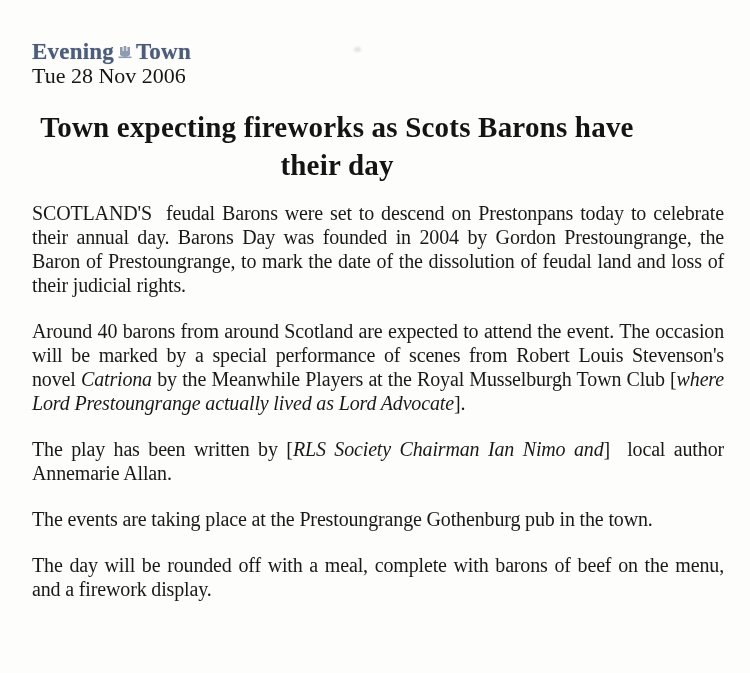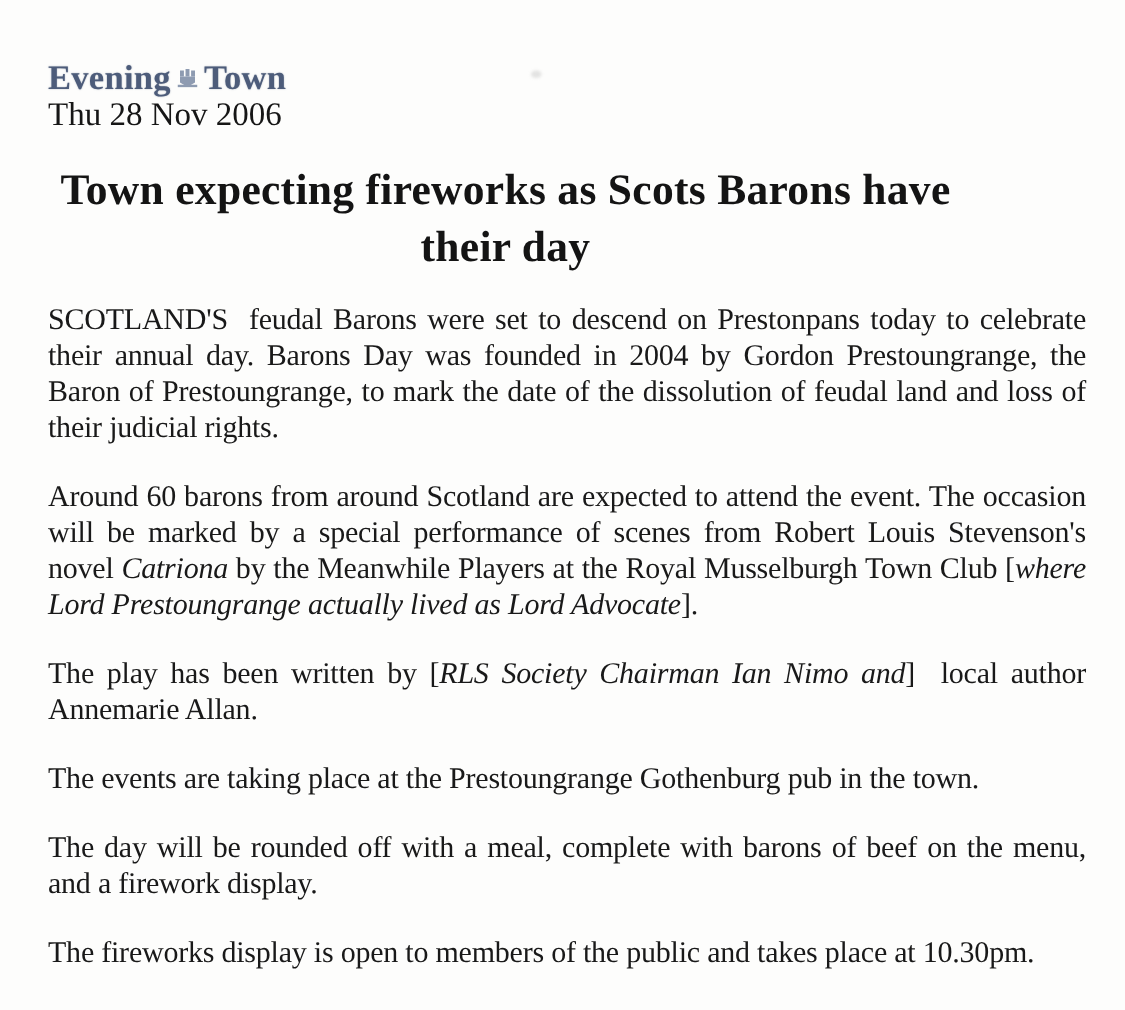--- a/index.html
+++ b/index.html
@@ -72,29 +72,28 @@
             <rect x="3" y="3" width="2.6" height="4"></rect>
             <rect x="6.7" y="2" width="2.6" height="5"></rect>
             <rect x="10.4" y="3" width="2.6" height="4"></rect>
             <path d="M3 7 h10 v4 q-5 4 -10 0 z"></path>
             <rect x="1.5" y="12.5" width="13" height="1.6"></rect>
           </g>
         </svg>
       </span>
       <span>Town</span>
     </div>
-    <div class="masthead-date">Thu 28 Nov 2006</div>
+    <div class="masthead-date">Tue 28 Nov 2006</div>
   </div>
 
   <h1 class="headline">Town expecting fireworks as Scots Barons have their day</h1>
 
   <div class="article-body">
       <p class="para"><span>SCOTLAND'S&nbsp; feudal Barons were set to descend on Prestonpans today to celebrate their annual day. Barons Day was founded in 2004 by Gordon Prestoungrange, the Baron of Prestoungrange, to mark the date of the dissolution of feudal land and loss of their judicial rights.</span></p>
-      <p class="para"><span>Around 60 barons from around Scotland are expected to attend the event. The occasion will be marked by a special performance of scenes from Robert Louis Stevenson's novel </span><em>Catriona</em><span> by the Meanwhile Players at the Royal Musselburgh Town Club [</span><em>where Lord Prestoungrange actually lived as Lord Advocate</em><span>].</span></p>
+      <p class="para"><span>Around 40 barons from around Scotland are expected to attend the event. The occasion will be marked by a special performance of scenes from Robert Louis Stevenson's novel </span><em>Catriona</em><span> by the Meanwhile Players at the Royal Musselburgh Town Club [</span><em>where Lord Prestoungrange actually lived as Lord Advocate</em><span>].</span></p>
       <p class="para"><span>The play has been written by [</span><em>RLS Society Chairman Ian Nimo and</em><span>]&nbsp; local author Annemarie Allan.</span></p>
       <p class="para"><span>The events are taking place at the Prestoungrange Gothenburg pub in the town.</span></p>
       <p class="para"><span>The day will be rounded off with a meal, complete with barons of beef on the menu, and a firework display.</span></p>
-      <p class="para"><span>The fireworks display is open to members of the public and takes place at 10.30pm.</span></p>
     </div>
 
 </div>
 
 <div class="scan-speck"></div>
 
 </body></html>

